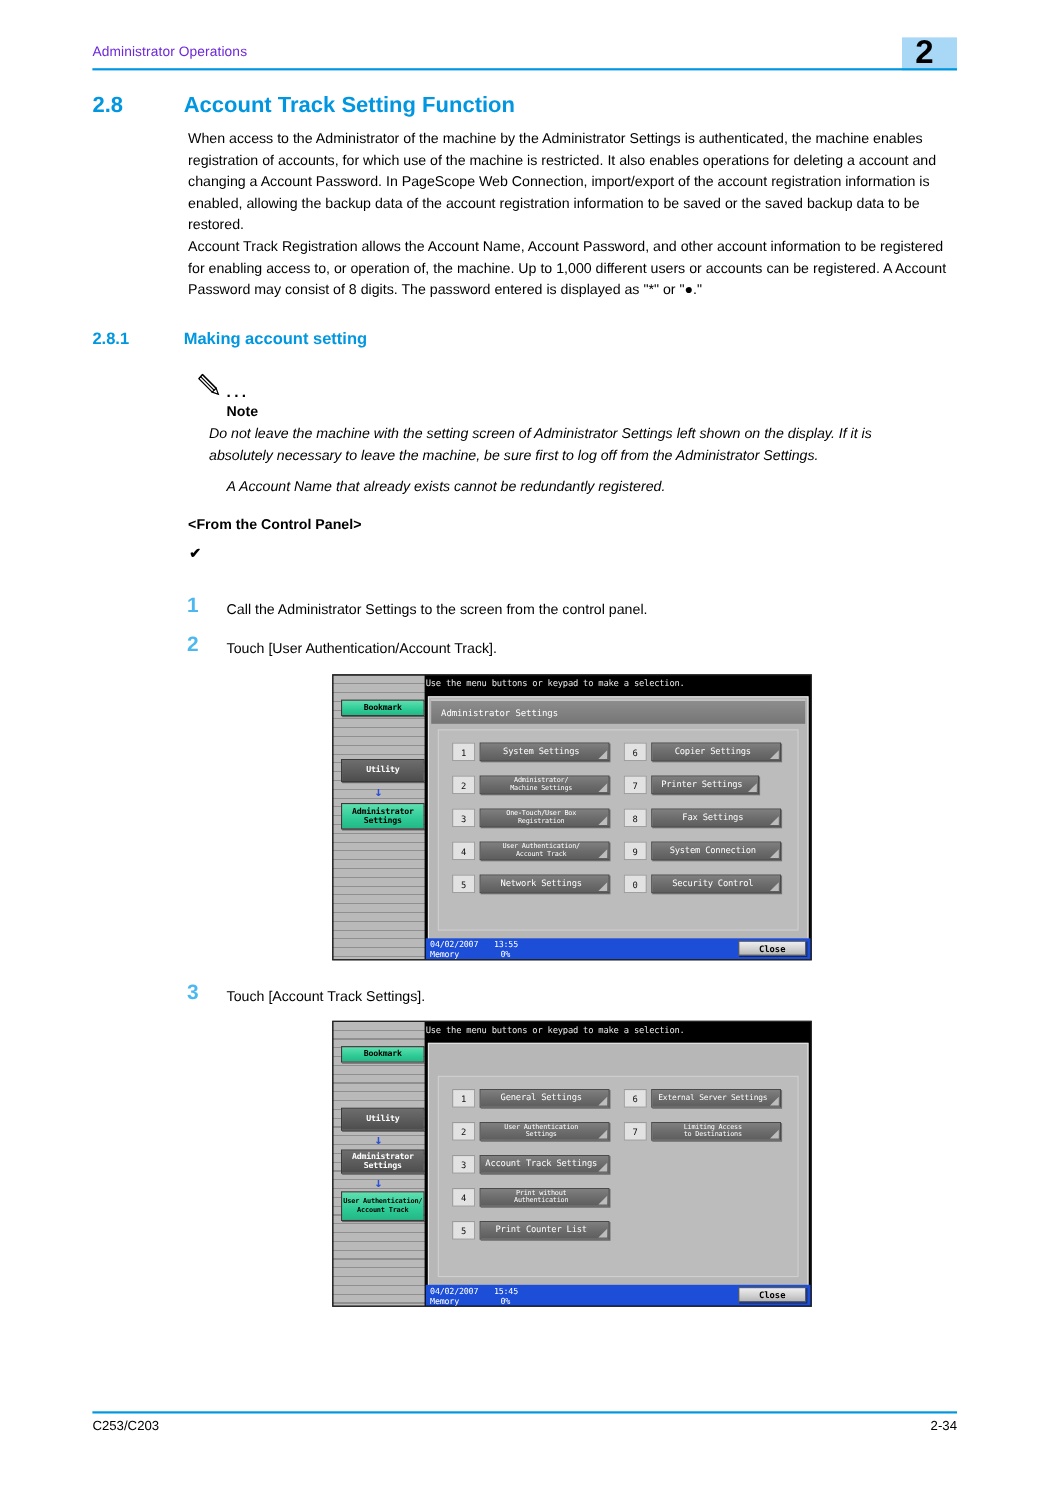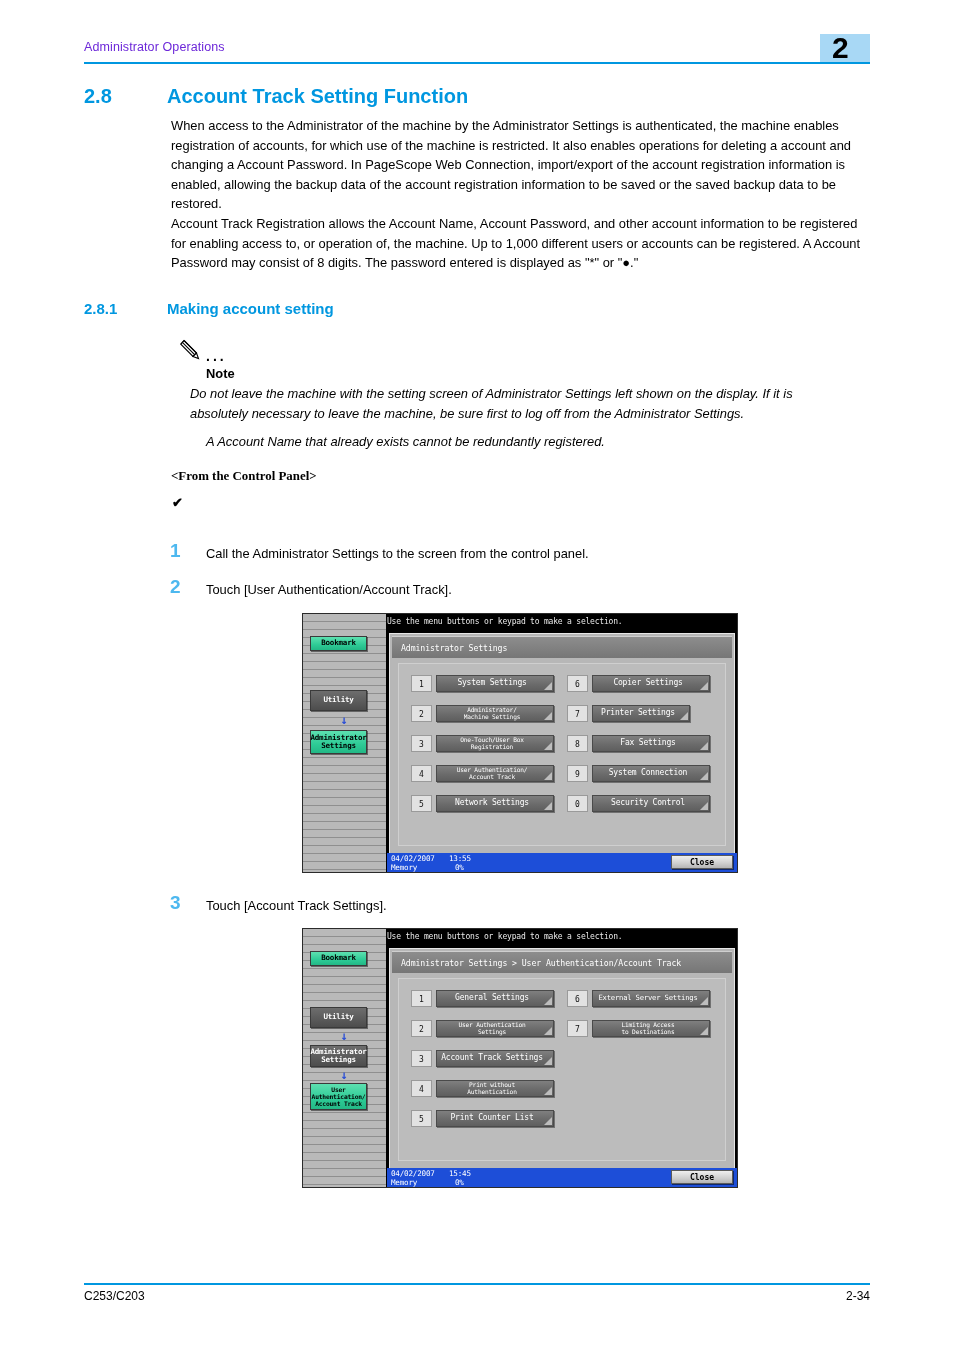--- a/index.html
+++ b/index.html
@@ -30,21 +30,21 @@
   
   .para{position:absolute;left:171px;width:692px;font-size:12.9px;line-height:19.6px;color:#000;text-align:left;}
   .para.it{font-style:italic;}
 
   
   .note-icon{position:absolute;left:180px;top:338px;width:40px;height:24px;}
   .note-dots{position:absolute;left:206px;top:348px;font-size:14px;font-weight:bold;letter-spacing:3px;}
   .note-word{position:absolute;left:206px;top:366px;font-size:12.9px;font-weight:bold;}
 
   
-  .subhead{position:absolute;left:171px;font-size:12.9px;font-weight:bold;font-family:Liberation Serif, serif;}
+  .subhead{position:absolute;left:171px;font-size:12.9px;font-weight:bold;}
 
   
   .chk{position:absolute;left:172px;font-size:13px;font-weight:bold;}
   .link{color:#0097e0;font-weight:bold;}
 
   
   .stepnum{position:absolute;left:170px;font-size:19px;font-weight:bold;color:#4db8ef;}
   .steptext{position:absolute;left:206px;font-size:12.9px;}
 
   
@@ -65,21 +65,21 @@
   .lcd-1{left:302px;top:613px;}
   .lcd-2{left:302px;top:928px;}
 
   
   .rail{
     position:absolute;left:0;top:0;width:83px;height:100%;
     background:
       repeating-linear-gradient(to bottom,#b9b9b9 0px,#b9b9b9 7px,#8f8f8f 7px,#8f8f8f 8px);
   }
   .rail-btn{
-    position:absolute;left:7px;width:57px;
+    position:absolute;left:7px;width:76px;
     border:1px solid #3a3a3a;
     box-sizing:border-box;
     text-align:center;
     font-size:7.5px;
     line-height:8.5px;
     color:#000;
     box-shadow:1px 1px 0 rgba(0,0,0,.45);
     display:flex;align-items:center;justify-content:center;
     letter-spacing:-0.2px;
     padding:1px 0;
@@ -317,21 +317,20 @@
         </div>
       <div class="rail-arrow" style="top:140px;">↓</div>
       <div class="rail-btn green" style="top:154px;height:27px;font-size:6.3px;line-height:7.2px;">
           <span>User Authentication/ Account Track</span>
         </div>
     </div>
 
     <div class="lcd-hint">Use the menu buttons or keypad to make a selection.</div>
 
     <div class="screen">
-      <div class="crumb">Administrator Settings &gt; User Authentication/Account Track</div>
       <div class="menu-area">
 
         <div class="mrow" style="left:12px;top:11px;">
             <div class="mnum">1</div>
             <div class="mbtn" style="width:118px;">
               <span>General Settings</span>
             </div>
           </div>
         <div class="mrow" style="left:12px;top:41px;">
             <div class="mnum">2</div>

